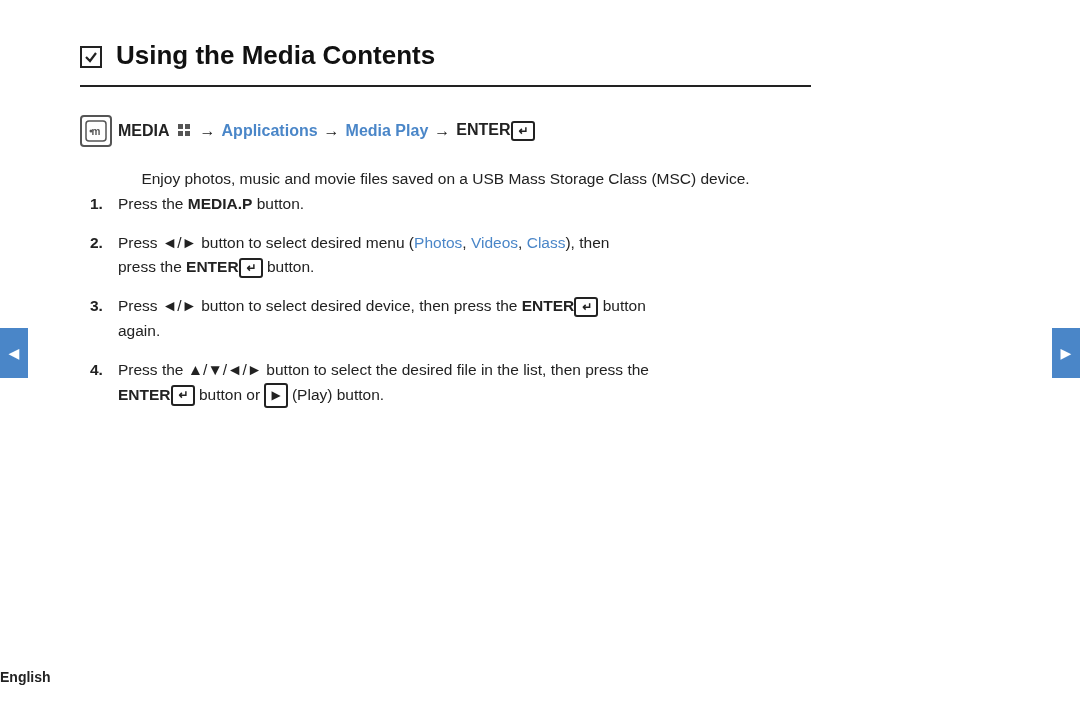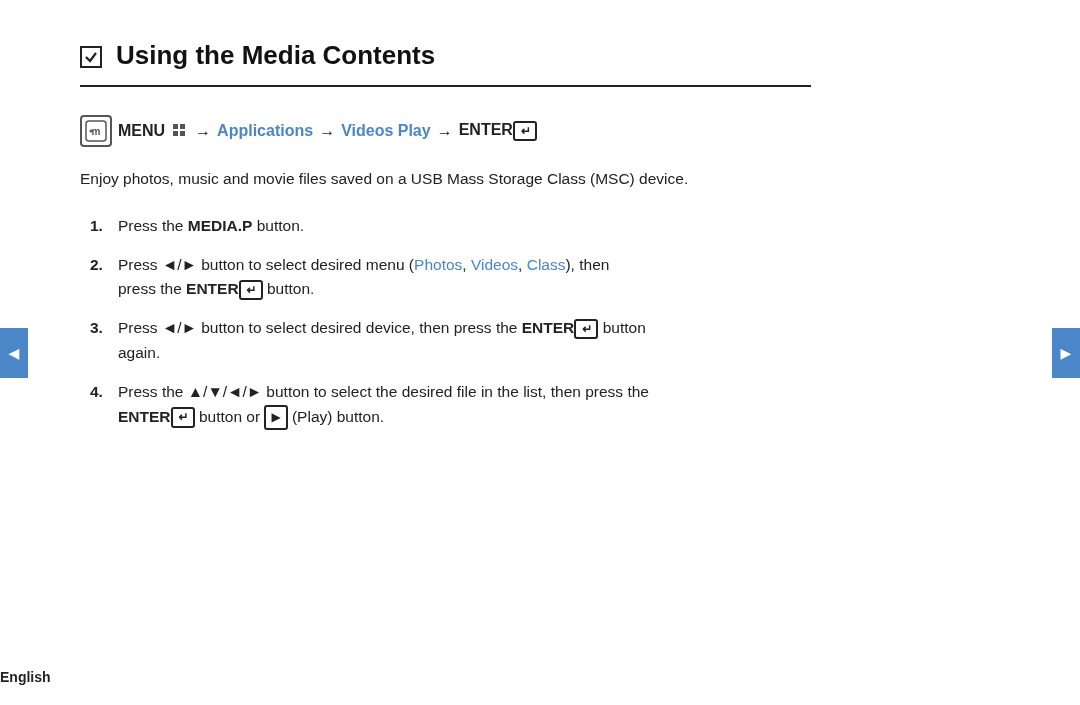--- a/index.html
+++ b/index.html
@@ -107,21 +107,21 @@
 
     .enter-arrow {
       font-size: 12px;
       margin-left: 2px;
     }
 
     .description {
       font-size: 15.5px;
       color: #222;
       line-height: 1.6;
-      margin-bottom: 22px;
+      text-align: center;
     }
 
     .steps-list {
       list-style: none;
       padding: 0;
       margin: 0 0 0 10px;
     }
 
     .step-item {
       display: flex;
@@ -230,31 +230,31 @@
   </div>
 
   <div class="breadcrumb-row">
     <div class="menu-icon">
       <svg width="22" height="22" viewBox="0 0 22 22">
         <rect x="1" y="1" width="20" height="20" rx="3" ry="3" fill="none" stroke="#555" stroke-width="1.5"></rect>
         <text x="11" y="15" text-anchor="middle" font-size="10" fill="#555" font-family="Arial">m</text>
         <circle cx="6" cy="11" r="1.5" fill="#555"></circle>
       </svg>
     </div>
-    <span class="breadcrumb-text">MENU</span>
+    <span class="breadcrumb-text">MEDIA</span>
     <svg width="18" height="18" viewBox="0 0 18 18">
       <rect x="2" y="2" width="5" height="5" fill="#555"></rect>
       <rect x="9" y="2" width="5" height="5" fill="#555"></rect>
       <rect x="2" y="9" width="5" height="5" fill="#555"></rect>
       <rect x="9" y="9" width="5" height="5" fill="#555"></rect>
     </svg>
     <span class="breadcrumb-arrow">→</span>
     <span class="breadcrumb-link">Applications</span>
     <span class="breadcrumb-arrow">→</span>
-    <span class="breadcrumb-link">Videos Play</span>
+    <span class="breadcrumb-link">Media Play</span>
     <span class="breadcrumb-arrow">→</span>
     <span class="breadcrumb-text"><span>ENTER</span><span class="enter-key">
           <span class="enter-arrow">↵</span>
         </span></span>
   </div>
 
   <p class="description">Enjoy photos, music and movie files saved on a USB Mass Storage Class (MSC) device.</p>
 
   <ol class="steps-list">
 

